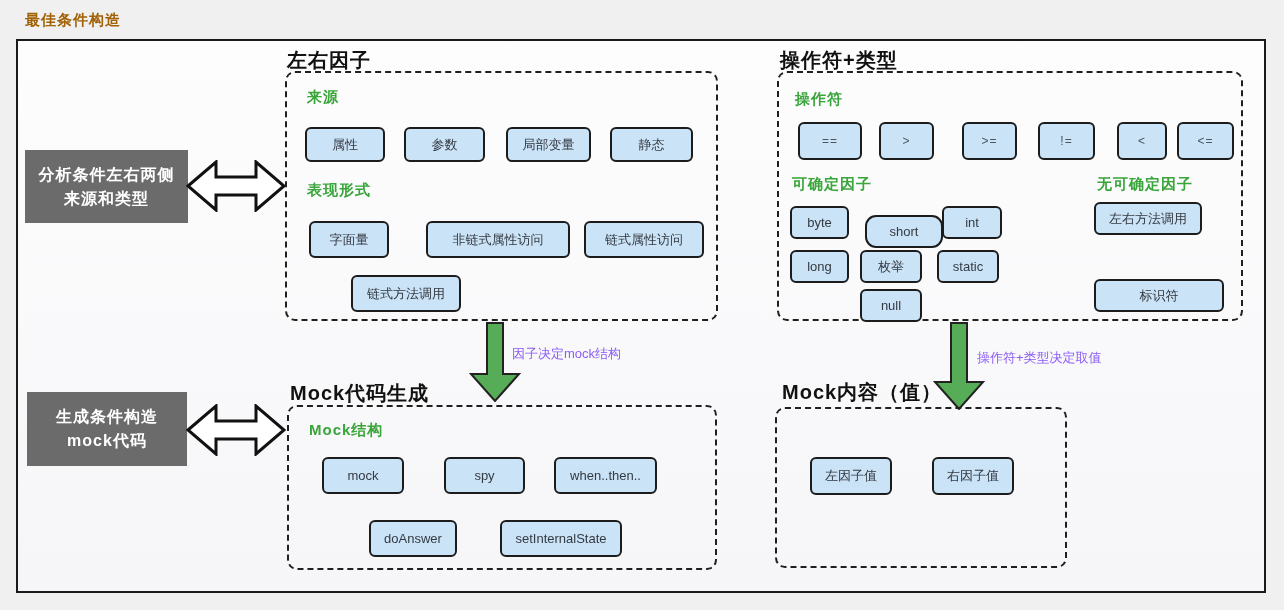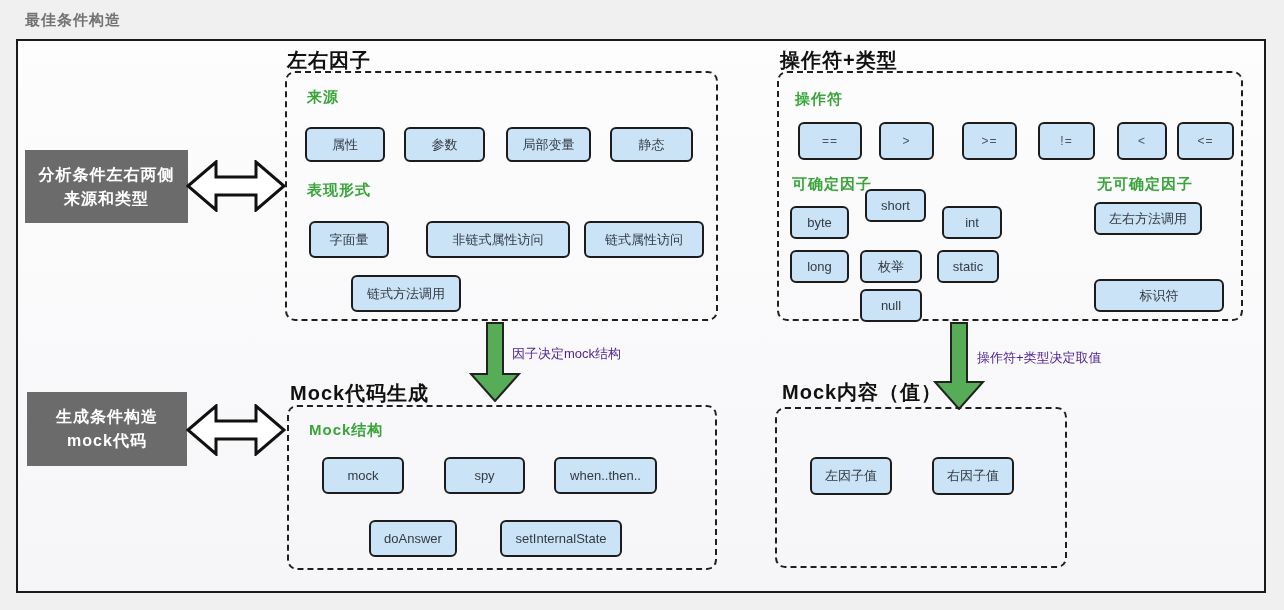--- a/index.html
+++ b/index.html
@@ -5,21 +5,21 @@
   * { margin: 0; padding: 0; box-sizing: border-box; }
   html,body { width: 1284px; height: 610px; }
   body {
     font-family: "Liberation Sans", "DejaVu Sans", sans-serif;
     background: #f0f0f1;
     position: relative;
     overflow: hidden;
   }
   .page-title {
     position: absolute; left: 25px; top: 11px;
-    font-size: 15px; font-weight: 700; color: #737373;
+    font-size: 15px; font-weight: 700; color: #a16207;
     letter-spacing: 1px;
   }
   .frame {
     position: absolute; left: 16px; top: 39px; width: 1250px; height: 554px;
     border: 2px solid #1a1a1a;
     background: linear-gradient(180deg, #fdfdfe 0%, #f6f6f8 100%);
   }
   .gtitle {
     position: absolute;
     font-size: 20px; font-weight: 600; color: #111;
@@ -51,21 +51,21 @@
     background: #6b6b6b;
     color: #ffffff;
     display: flex; flex-direction: column; align-items: center; justify-content: center;
     font-size: 16px; font-weight: 700;
     line-height: 1.5; letter-spacing: 1px;
     text-align: center;
   }
   .arrow-svg { position: absolute; }
   .arrow-label {
     position: absolute;
-    font-size: 13px; color: #4c1d95;
+    font-size: 13px; color: #8b5cf6;
     white-space: nowrap;
   }
 </style>
 </head>
 <body>
 
 <div class="page-title">最佳条件构造</div>
 
 <div class="frame"></div>
 
@@ -107,21 +107,21 @@
   <div class="chip op" style="left:100px; top:49px; width:55px; height:38px;">&gt;</div>
   <div class="chip op" style="left:183px; top:49px; width:55px; height:38px;">&gt;=</div>
   <div class="chip op" style="left:259px; top:49px; width:57px; height:38px;">!=</div>
   <div class="chip op" style="left:338px; top:49px; width:50px; height:38px;">&lt;</div>
   <div class="chip op" style="left:398px; top:49px; width:57px; height:38px;">&lt;=</div>
 
   <div class="glabel" style="left:13px; top:102px;">可确定因子</div>
   <div class="glabel" style="left:318px; top:102px;">无可确定因子</div>
 
   <div class="chip" style="left:11px;  top:133px; width:59px; height:33px;">byte</div>
-  <div class="chip" style="left:86px;  top:116px; width:61px; height:33px;">short</div>
+  <div class="chip" style="left:86px;  top:142px; width:78px; height:33px;border-radius:11px;">short</div>
   <div class="chip" style="left:163px; top:133px; width:60px; height:33px;">int</div>
   <div class="chip" style="left:11px;  top:177px; width:59px; height:33px;">long</div>
   <div class="chip" style="left:81px;  top:177px; width:62px; height:33px;">枚举</div>
   <div class="chip" style="left:158px; top:177px; width:62px; height:33px;">static</div>
   <div class="chip" style="left:81px;  top:216px; width:62px; height:33px;">null</div>
 
   <div class="chip" style="left:315px; top:129px; width:108px; height:33px;">左右方法调用</div>
   <div class="chip" style="left:315px; top:206px; width:130px; height:33px;">标识符</div>
 </div>
 

